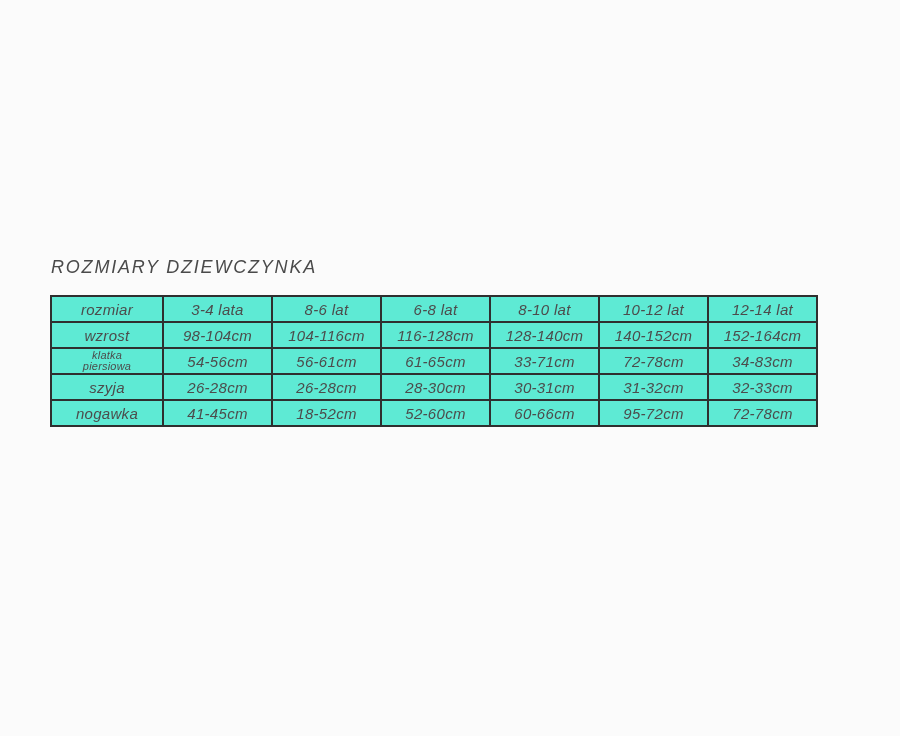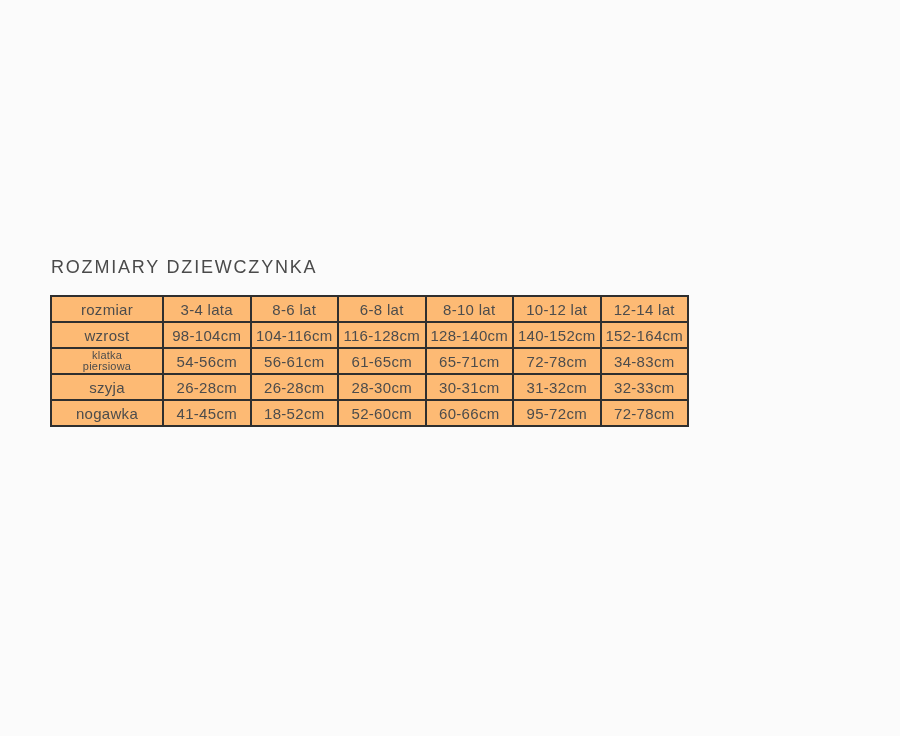--- a/index.html
+++ b/index.html
@@ -10,35 +10,36 @@
     background: #fbfbfb;
     font-family: "Liberation Sans", sans-serif;
     color: #4c4c4c;
     position: relative;
     overflow: hidden;
   }
   .sheet {
     position: absolute;
     left: 50px;
     top: 255px;
-    width: 639px;
+    width: 768px;
+    font-style: italic;
   }
   .title {
     font-size: 18px;
     font-weight: 400;
     letter-spacing: 1.8px;
     color: #4a4a4a;
     margin: 0 0 16px 1px;
     line-height: 24px;
   }
   table.size-table {
     border-collapse: collapse;
     width: 100%;
     table-layout: fixed;
-    background: #fdba74;
+    background: #5eead4;
   }
   .size-table th, .size-table td {
     border: 2px solid #2f2f2f;
     height: 26px;
     padding: 0 2px;
     text-align: center;
     vertical-align: middle;
     font-size: 15px;
     font-weight: 400;
     letter-spacing: 0.3px;
@@ -89,21 +90,21 @@
         <td>116-128cm</td>
         <td>128-140cm</td>
         <td>140-152cm</td>
         <td>152-164cm</td>
       </tr>
       <tr>
         <td><span class="wrap-narrow">klatka piersiowa</span></td>
         <td>54-56cm</td>
         <td>56-61cm</td>
         <td>61-65cm</td>
-        <td>65-71cm</td>
+        <td>33-71cm</td>
         <td>72-78cm</td>
         <td>34-83cm</td>
       </tr>
       <tr>
         <td>szyja</td>
         <td>26-28cm</td>
         <td>26-28cm</td>
         <td>28-30cm</td>
         <td>30-31cm</td>
         <td>31-32cm</td>

